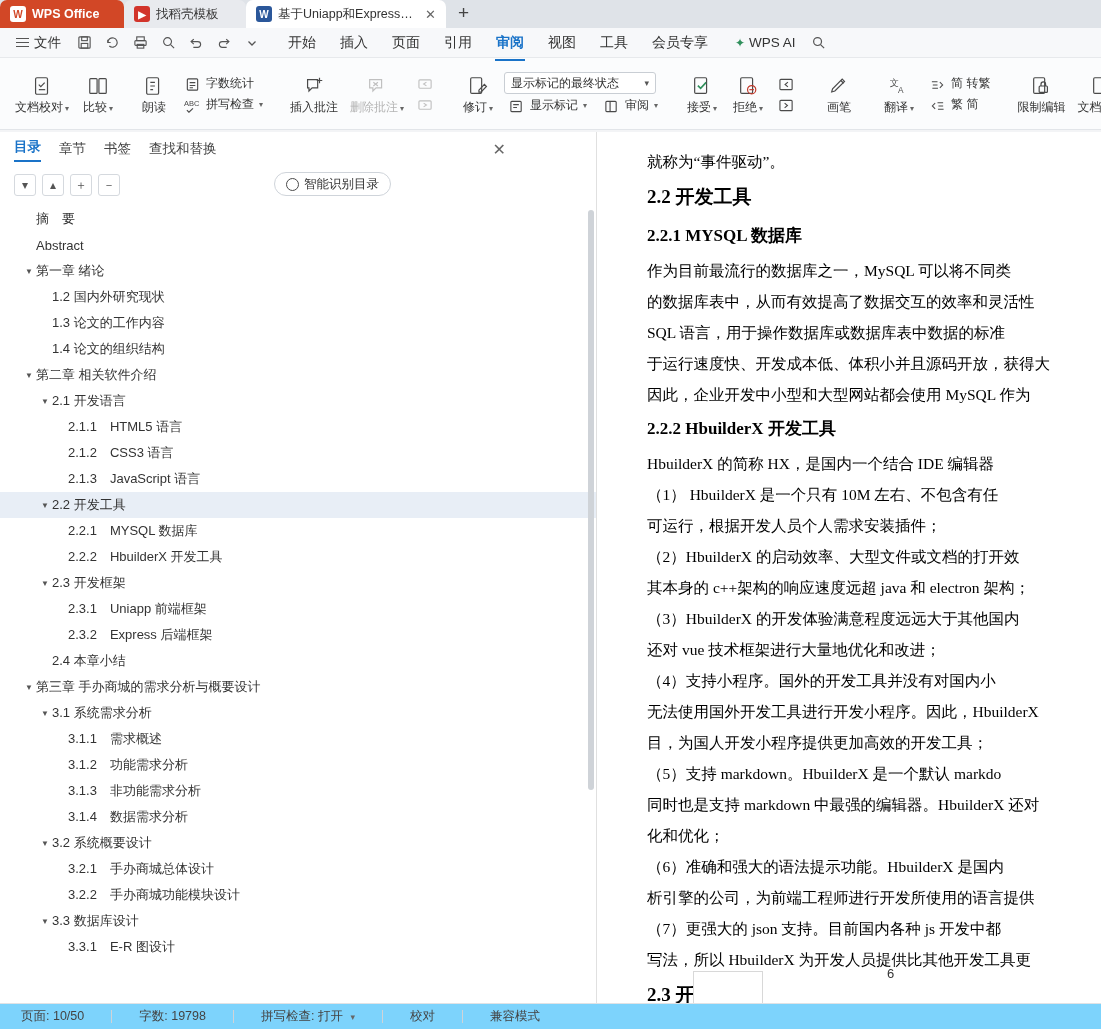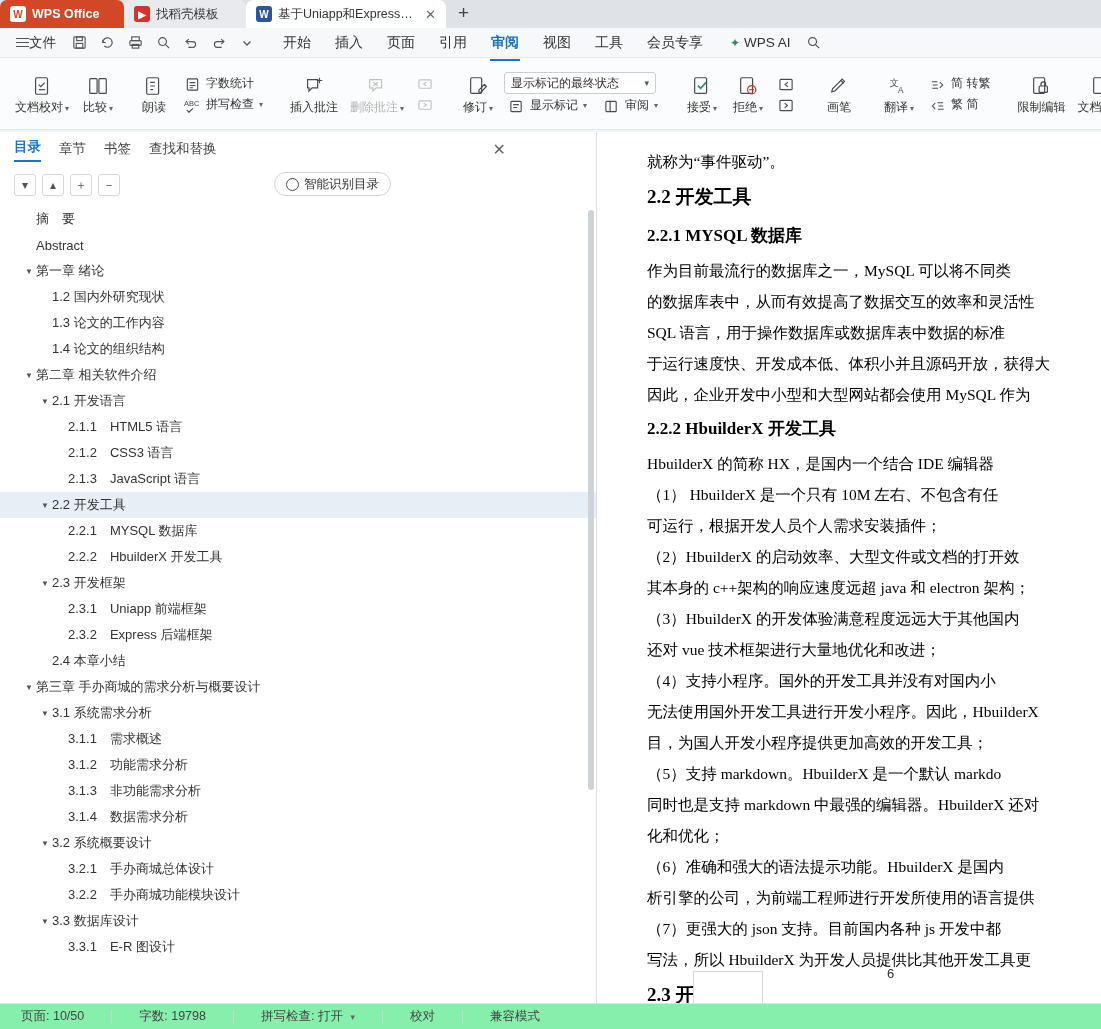--- a/index.html
+++ b/index.html
@@ -39,21 +39,21 @@
   .ic-doc { background: #2b579a; }
   .tabclose { margin-left: 4px; font-size: 13px; color: #666; cursor: pointer; }
   .newtab { font-size: 19px; color: #444; padding: 0 12px 2px 12px; cursor: pointer; line-height: 26px;}
 
   
   .menubar {
     height: 30px; background: #f7f8fa; display: flex; align-items: center;
     font-size: 13.5px; color: #333; border-bottom: 1px solid #e7e9ec;
     padding-left: 8px; gap: 2px;
   }
-  .mfile { display: flex; align-items: center; padding: 2px 8px; }
+  .mfile { display: flex; align-items: center; gap: 5px; padding: 2px 8px; }
   .hamb { display: inline-block; width: 13px; }
   .hamb i { display: block; height: 1.5px; background: #555; margin: 2.5px 0; }
   .qicon { width: 26px; height: 24px; display: flex; align-items: center; justify-content: center; color: #555; }
   .qicon svg { display: block; }
   .mtabs { display: flex; align-items: center; margin-left: 10px; gap: 2px; }
   .mtab { padding: 4px 11px; font-size: 14px; color: #333; border-radius: 3px; cursor: default; }
   .mtab.active { color: #1a73c8; font-weight: bold; position: relative; }
   .mtab.active::after {
     content: ""; position: absolute; left: 10px; right: 10px; bottom: -5px;
     height: 2px; background: #1a73c8;
@@ -149,21 +149,21 @@
   .h3 { font-size: 17px; font-weight: bold; line-height: 38px; padding-left: 0; }
   .pagenum { position: absolute; left: 290px; bottom: 22px; font-size: 13px; color: #333; }
   .leftmargin-box {
     position: absolute; left: 96px; bottom: 0; width: 70px; height: 32px;
     border-top: 1px solid #d8d8d8; border-left: 1px solid #d8d8d8; border-right: 1px solid #d8d8d8;
     background: #fff;
   }
 
   
   .statusbar {
-    position: absolute; left: 0; right: 0; bottom: 0; height: 26px; background: #86efac;
+    position: absolute; left: 0; right: 0; bottom: 0; height: 26px; background: #7dd3fc;
     border-top: 1px solid #e0e2e5; display: flex; align-items: center;
     font-size: 12.5px; color: #444; padding-left: 10px; gap: 16px;
   }
   .sitem { padding: 0 11px; white-space: nowrap; }
   .sdiv { width: 1px; height: 13px; background: #d0d3d7; }
 </style>
 </head>
 <body>
 
 <div class="app">

